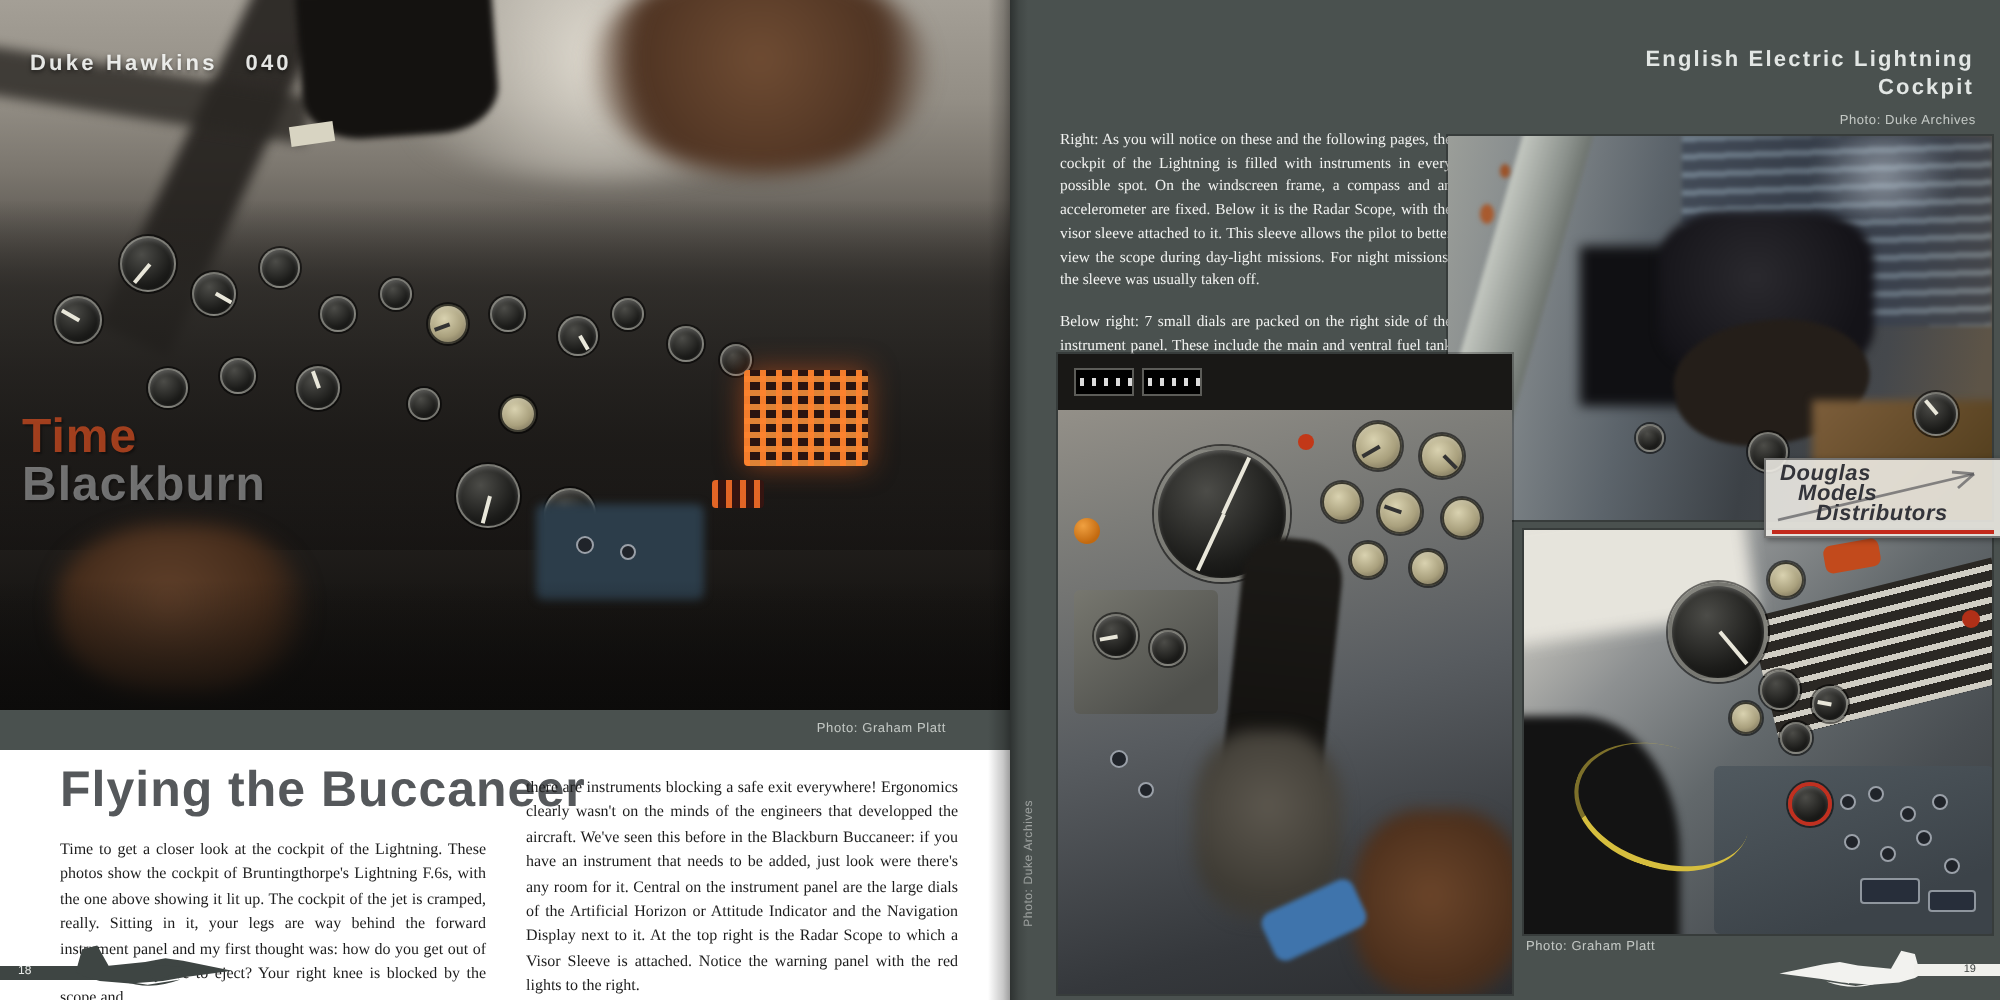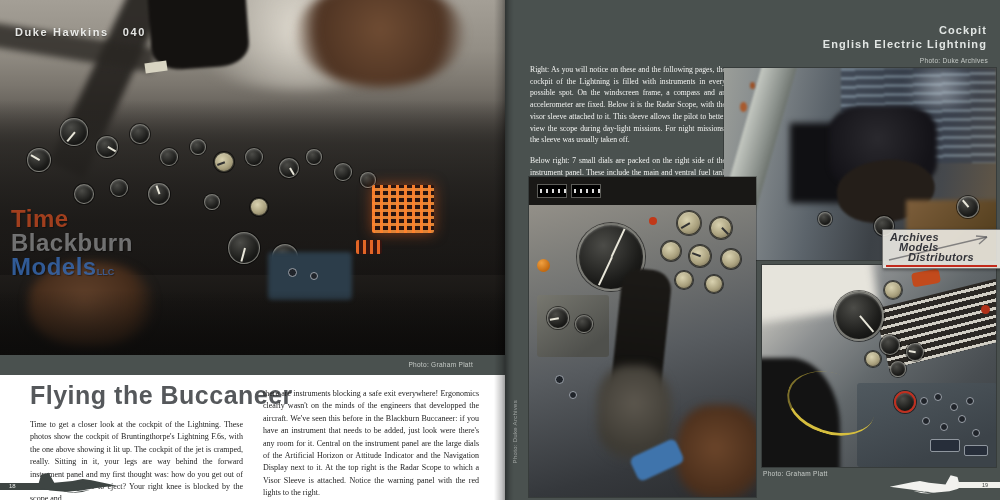--- a/index.html
+++ b/index.html
@@ -166,21 +166,20 @@
       <div class="knob" style="left:310px;top:272px;width:6px;height:6px;"></div>
 
       <div class="blob" style="left:0;top:290px;width:505px;height:65px;
                   background:linear-gradient(180deg,rgba(12,11,10,0),rgba(12,11,10,.85));"></div>
 
       <div id="hdr-left">Duke Hawkins   040</div>
 
       <div id="wm-sprue">
         <div class="w1">Time</div>
         <div class="w2">Blackburn</div>
-        <div class="w3"><span>Models</span><span class="suffix">LLC</span></div>
       </div>
     </div>
 
     <div id="caption-band-left">
       <div id="caption-main" class="caption">Photo: Graham Platt</div>
     </div>
 
     <div id="article">
       <h1>Flying the Buccaneer</h1>
       <p id="col1" class="bodycol">Time to get a closer look at the cockpit of the Lightning. These photos show the cockpit of Bruntingthorpe's Lightning F.6s, with the one above showing it lit up. The cockpit of the jet is cramped, really. Sitting in it, your legs are way behind the forward instrument panel and my first thought was: how do you get out of it in case you have to eject? Your right knee is blocked by the scope and</p>
@@ -195,22 +194,22 @@
         <path d="M8 6 L20 3 L29 19 L58 16 L74 13 L88 15 L127 23 L90 28 L72 31 L46 33 L22 31 L8 27 L3 24 Z"></path>
         <path d="M56 18 L92 20 L66 32 Z"></path>
         <path d="M40 31 Q62 39 86 30 L60 34 Z"></path>
       </g>
     </svg>
   </div>
 
   <div id="right-page">
 
     <div id="hdr-right">
+      <div>English Electric Lightning</div>
       <div>Cockpit</div>
-      <div>English Electric Lightning</div>
     </div>
 
     <div id="caption-top" class="caption">Photo: Duke Archives</div>
 
     <div id="intro">
       <p>Right: As you will notice on these and the following pages, the cockpit of the Lightning is filled with instruments in every possible spot. On the windscreen frame, a compass and an accelerometer are fixed. Below it is the Radar Scope, with the visor sleeve attached to it. This sleeve allows the pilot to better view the scope during day-light missions. For night missions, the sleeve was usually taken off.</p>
       <p>Below right: 7 small dials are packed on the right side of the instrument panel. These include the main and ventral fuel tank gauge, the RPM gauges and JPT gauges.</p>
     </div>
 
     <div id="photo-c" class="photo">
@@ -328,21 +327,21 @@
     <div id="caption-side">Photo: Duke Archives</div>
     <div id="caption-bottom" class="caption">Photo: Graham Platt</div>
 
     <div id="wm-douglas">
       <svg width="117" height="38" viewBox="0 0 117 38">
         <g stroke="rgba(80,80,85,.65)" stroke-width="1.4" fill="none">
           <path d="M6 30 L104 7"></path>
           <path d="M104 7 L93 6 M104 7 L96 14"></path>
         </g>
       </svg>
-      <div class="dline d1">Archives</div>
+      <div class="dline d1">Douglas</div>
       <div class="dline d2">Models</div>
       <div class="dline d3">Distributors</div>
       <div class="redline"></div>
     </div>
 
     <svg class="jet" style="left:383px;top:472px;" width="74" height="26" viewBox="0 0 130 40">
       <g fill="#f2f2ef" transform="translate(130,0) scale(-1,1)">
         <path d="M8 6 L20 3 L29 19 L58 16 L74 13 L88 15 L127 23 L90 28 L72 31 L46 33 L22 31 L8 27 L3 24 Z"></path>
         <path d="M56 18 L92 20 L66 32 Z"></path>
         <path d="M40 31 Q62 39 86 30 L60 34 Z"></path>

